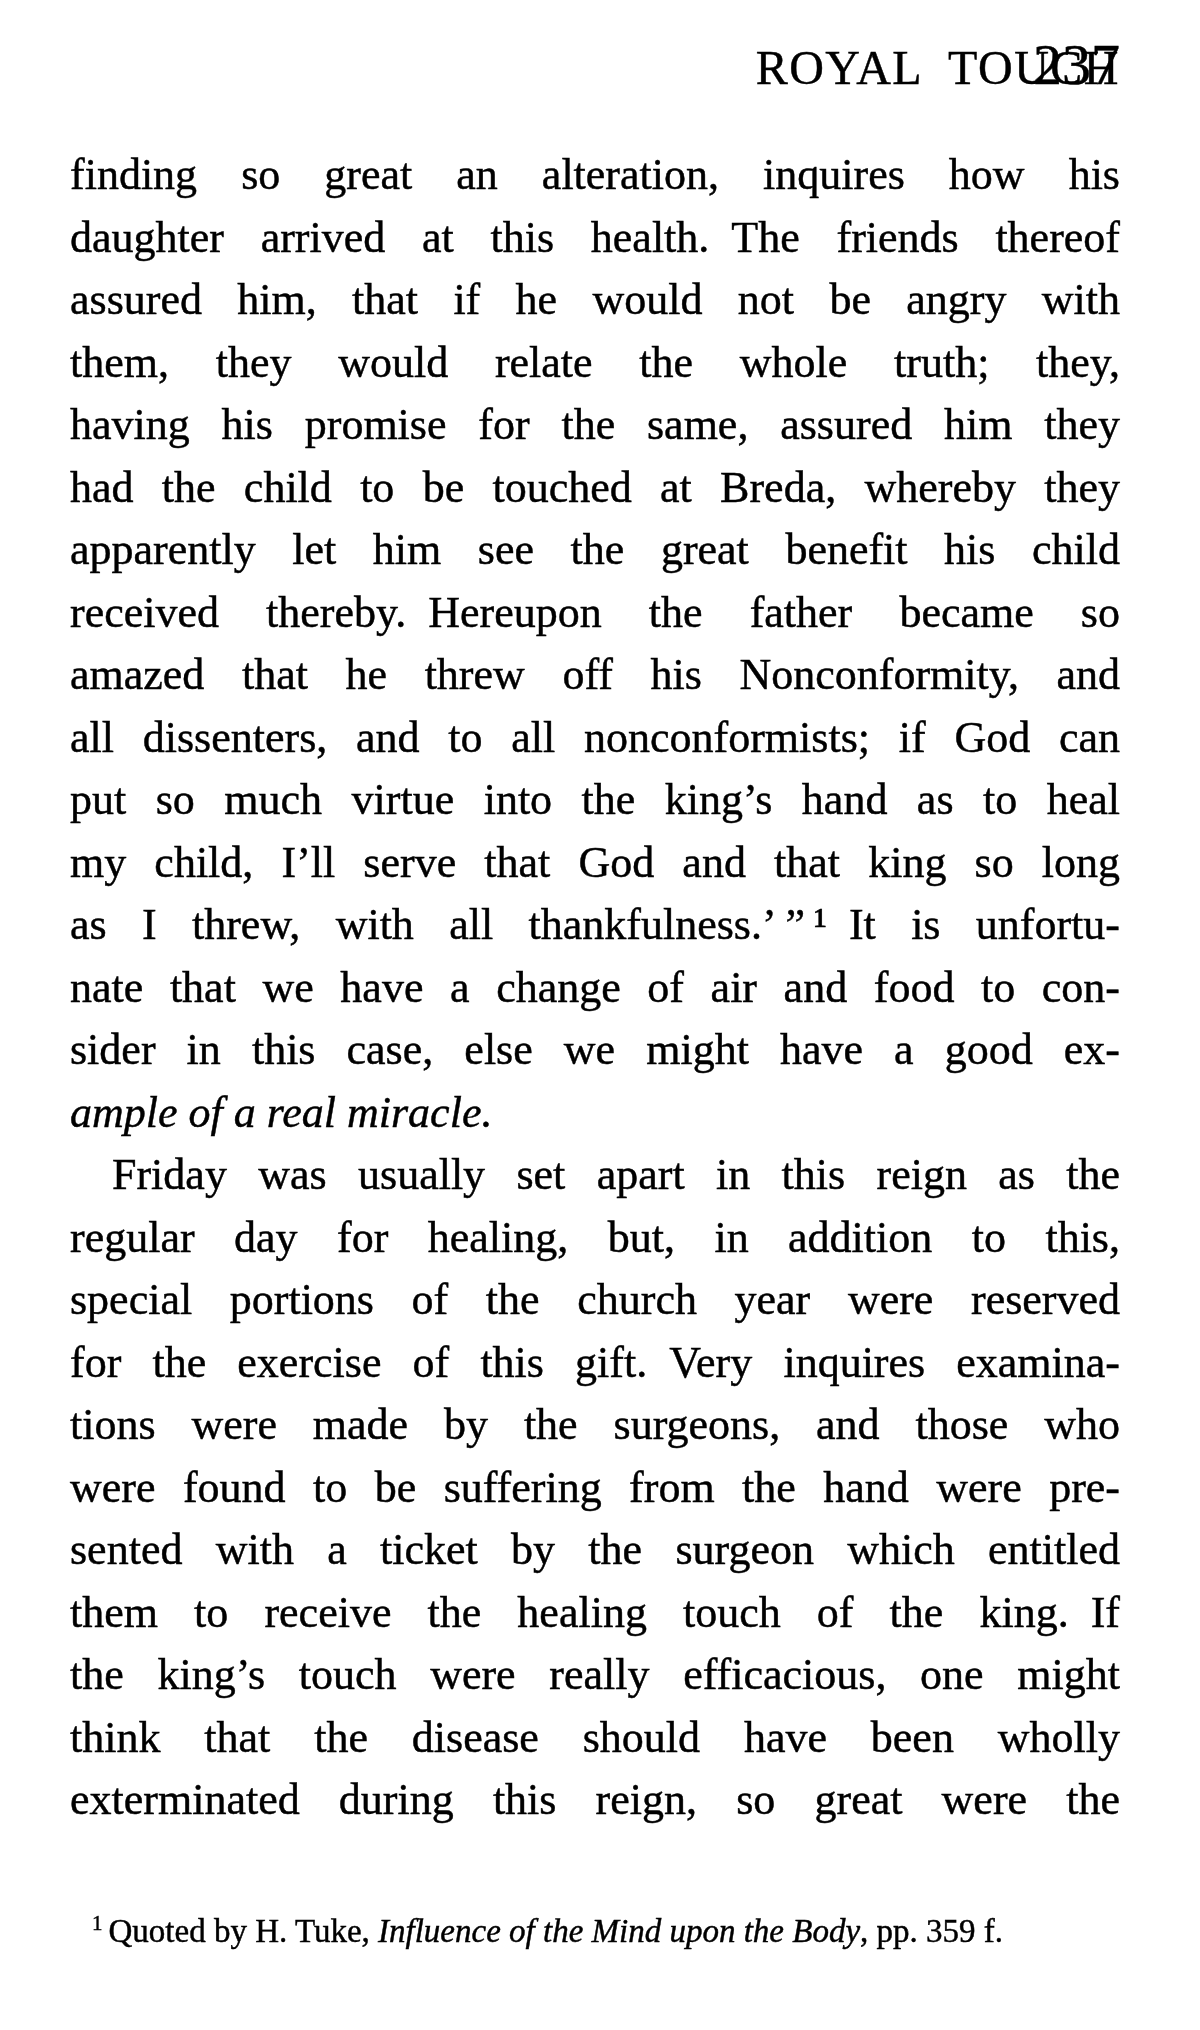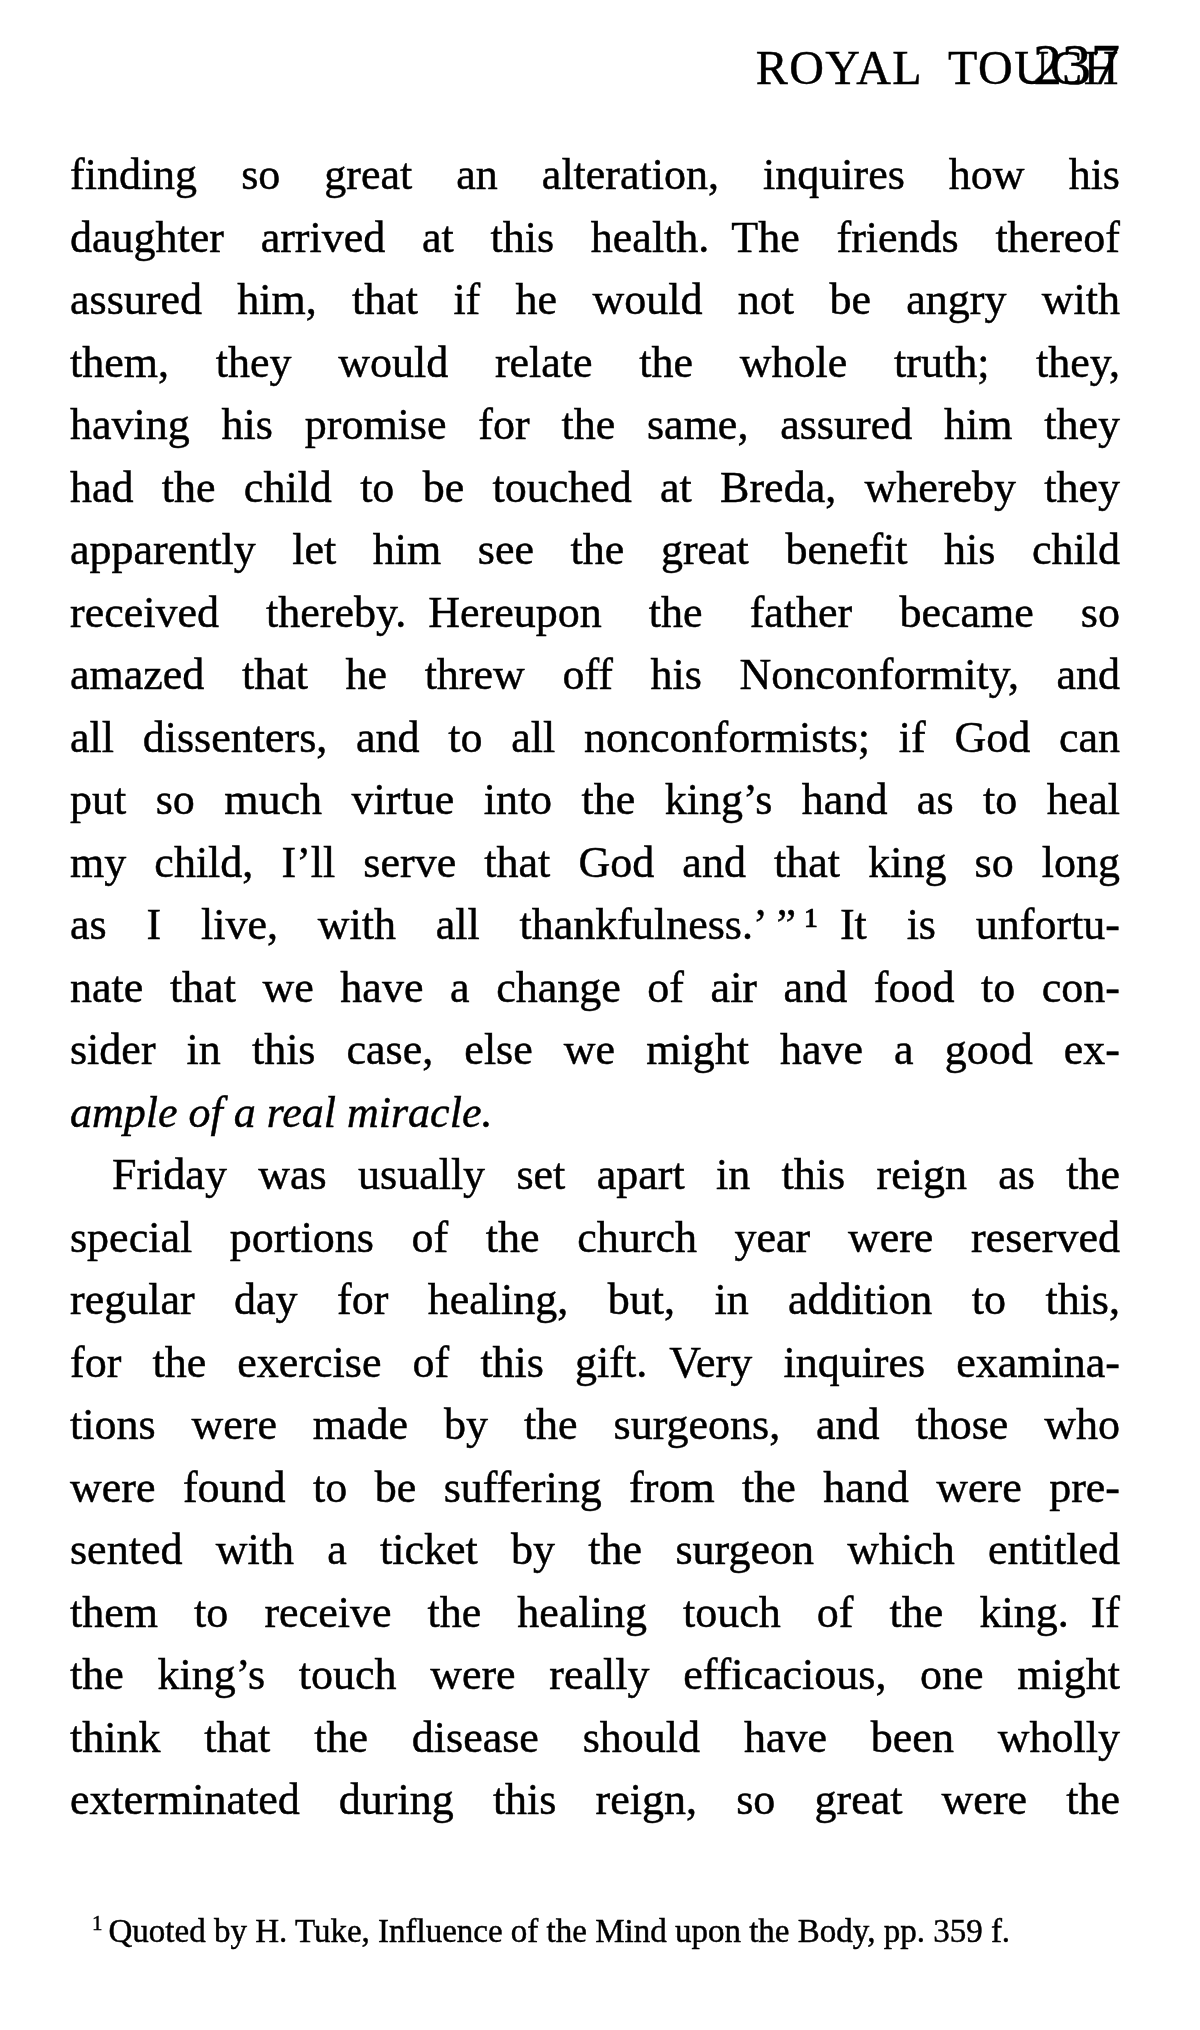--- a/index.html
+++ b/index.html
@@ -67,21 +67,21 @@
     width: 1050px;
     font-size: 33px;
     line-height: 44px;
     text-indent: 22px;
   }
   .fn-marker {
     font-size: 21px;
     vertical-align: 12px;
     margin-right: 6px;
   }
-  .fn-italic { }
+  .fn-italic { font-style: italic; }
 </style>
 </head>
 <body>
 
 <div class="page">
 
   <header class="running-head">
     <span class="head-title">ROYAL TOUCH</span>
     <span class="page-number">237</span>
   </header>
@@ -93,29 +93,29 @@
         <div class="line">assured him, that if he would not be angry with</div>
         <div class="line">them, they would relate the whole truth; they,</div>
         <div class="line">having his promise for the same, assured him they</div>
         <div class="line">had the child to be touched at Breda, whereby they</div>
         <div class="line">apparently let him see the great benefit his child</div>
         <div class="line">received thereby. Hereupon the father became so</div>
         <div class="line">amazed that he threw off his Nonconformity, and</div>
         <div class="line">all dissenters, and to all nonconformists; if God can</div>
         <div class="line">put so much virtue into the king’s hand as to heal</div>
         <div class="line">my child, I’ll serve that God and that king so long</div>
-        <div class="line">as I live, with all thankfulness.’ ” ¹ It is unfortu-</div>
+        <div class="line">as I threw, with all thankfulness.’ ” ¹ It is unfortu-</div>
         <div class="line">nate that we have a change of air and food to con-</div>
         <div class="line">sider in this case, else we might have a good ex-</div>
         <div class="line lastline">ample of a real miracle.</div>
       </div>
       <div class="para">
         <div class="line indent">Friday was usually set apart in this reign as the</div>
+        <div class="line">regular day for healing, but, in addition to this,</div>
         <div class="line">special portions of the church year were reserved</div>
-        <div class="line">regular day for healing, but, in addition to this,</div>
         <div class="line">for the exercise of this gift. Very inquires examina-</div>
         <div class="line">tions were made by the surgeons, and those who</div>
         <div class="line">were found to be suffering from the hand were pre-</div>
         <div class="line">sented with a ticket by the surgeon which entitled</div>
         <div class="line">them to receive the healing touch of the king. If</div>
         <div class="line">the king’s touch were really efficacious, one might</div>
         <div class="line">think that the disease should have been wholly</div>
         <div class="line">exterminated during this reign, so great were the</div>
       </div>
     </main>

